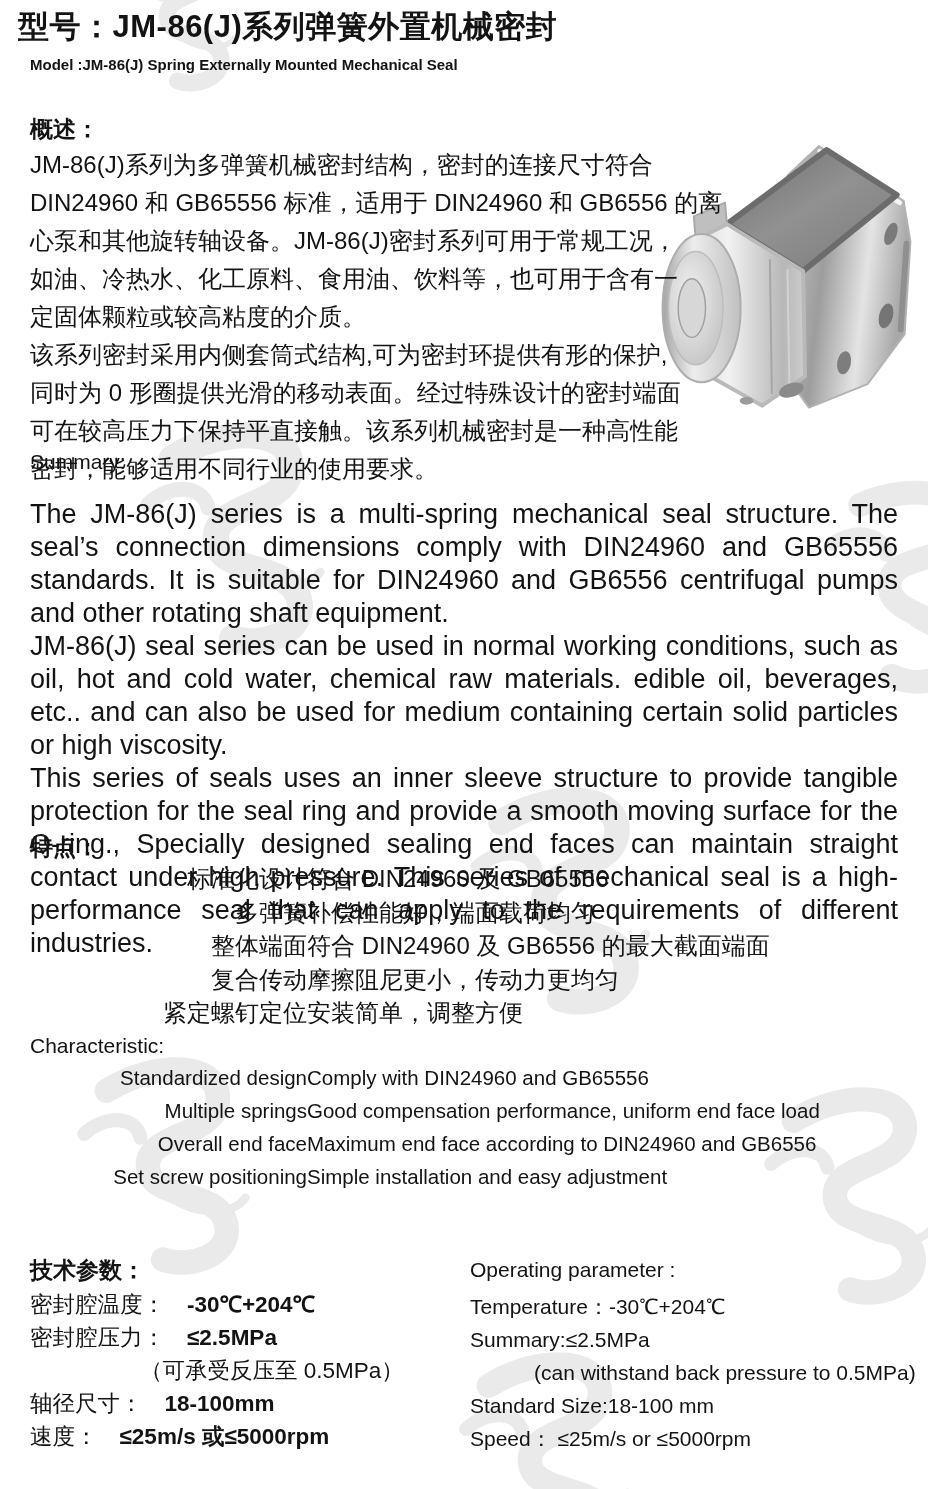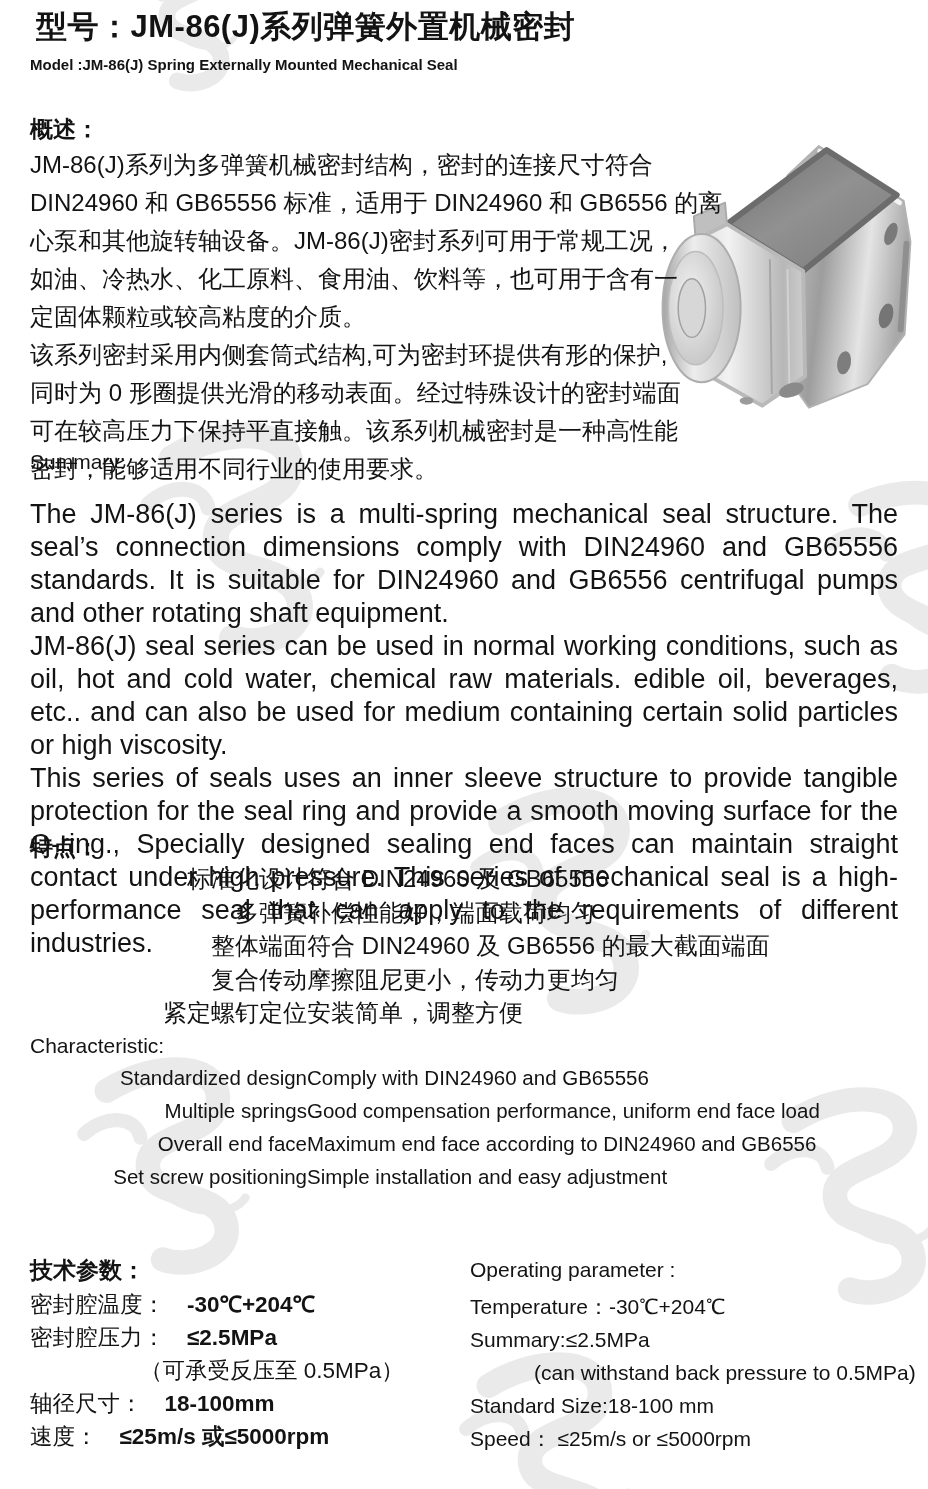--- a/index.html
+++ b/index.html
@@ -4,21 +4,21 @@
 <style>
   html,body { margin:0; padding:0; background:#ffffff; }
   .page {
     position:relative; width:928px; height:1489px; margin:0 auto;
     background:#ffffff; overflow:hidden;
     font-family:"Liberation Sans", sans-serif; color:#131313;
   }
   .abs { position:absolute; z-index:2; }
 
   
-  .h-zh-title { left:36px; top:6px;  font-size:31px; font-weight:bold; letter-spacing:0.5px; }
+  .h-zh-title { left:18px; top:6px;  font-size:31px; font-weight:bold; letter-spacing:0.5px; }
   .h-en-title { left:30px; top:56px; font-size:15px; font-weight:bold; }
   .sec-h-zh   { font-size:23px; font-weight:bold; }
   .sec-h-en   { font-size:21px; font-weight:normal; }
 
   
   #overview-text { left:30px; top:146px; width:625px; font-size:24px; line-height:38px; }
   .zh-line { white-space:nowrap; }
 
   
   #summary-text { left:30px; top:498px; width:868px; font-size:27px; line-height:33px; text-align:justify; }

